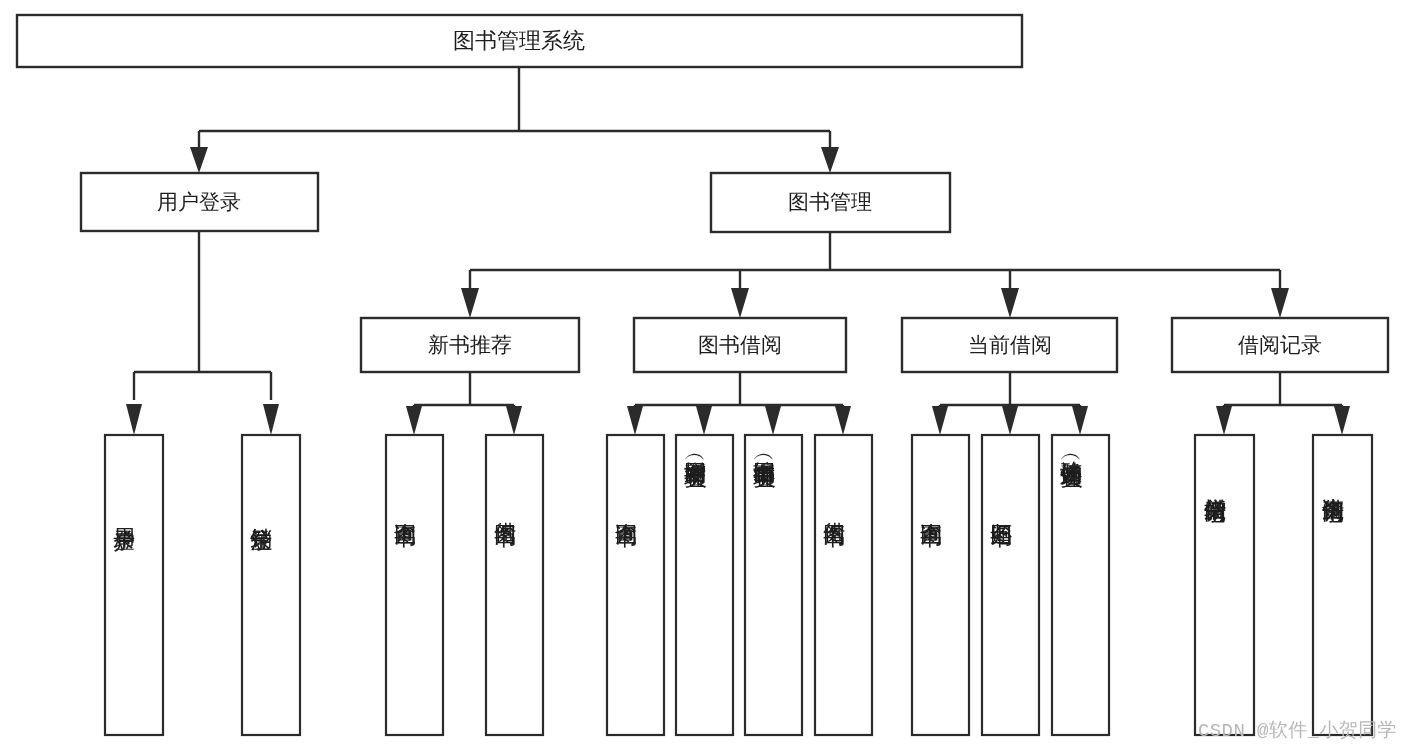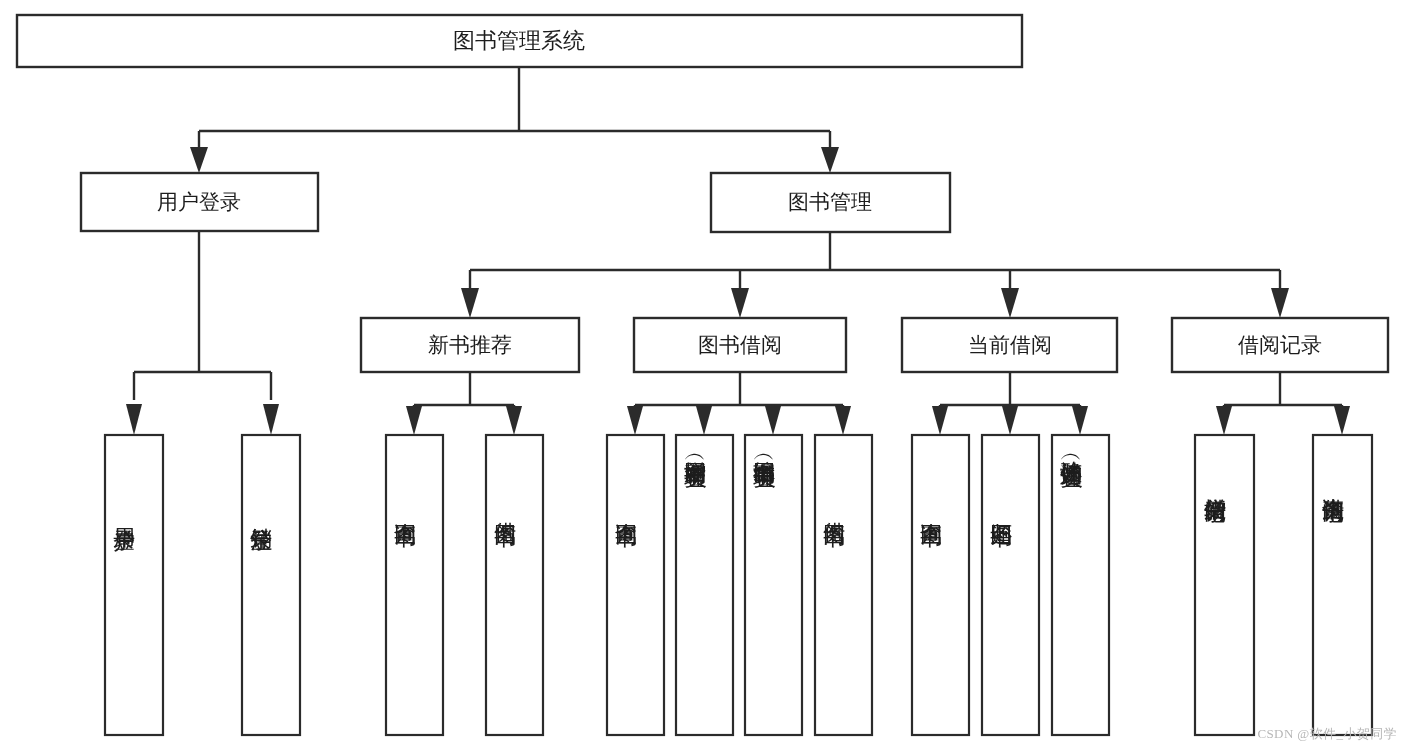--- a/index.html
+++ b/index.html
@@ -69,22 +69,22 @@
     writing-mode: vertical-rl;
     text-orientation: upright;
     white-space: nowrap;
     letter-spacing: 1px;
     pointer-events: none;
   }
   .watermark {
     position: absolute;
     right: 8px;
     bottom: 4px;
-    font-family: Liberation Serif, serif;
-    font-size: 13px;
+    font-family: Liberation Mono, monospace;
+    font-size: 19px;
     color: #b7b7b7;
     white-space: nowrap;
     letter-spacing: 0.4px;
   }
 </style>
 </head>
 <body>
 
 <div id="diagram-root">
 

